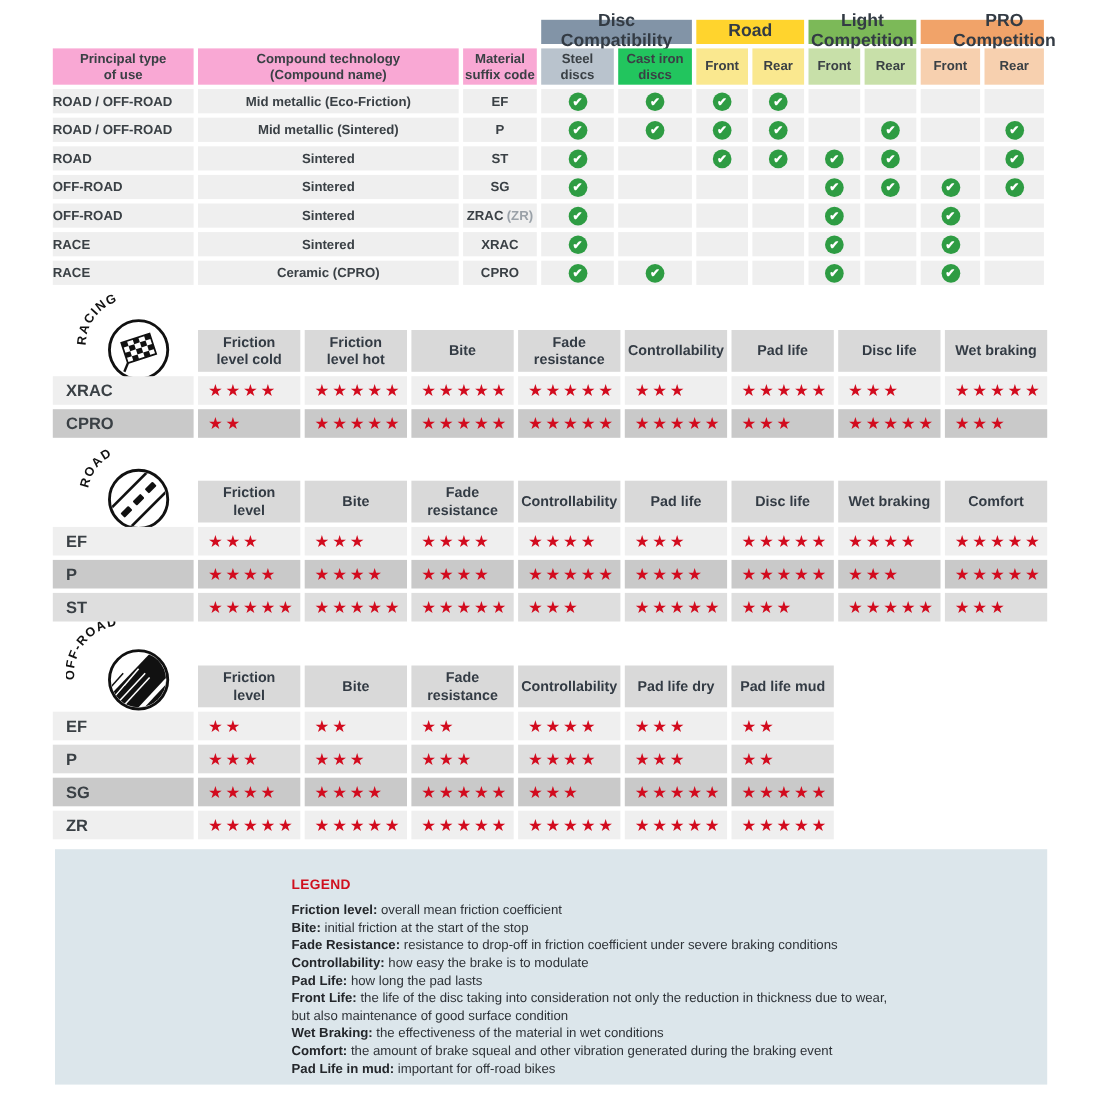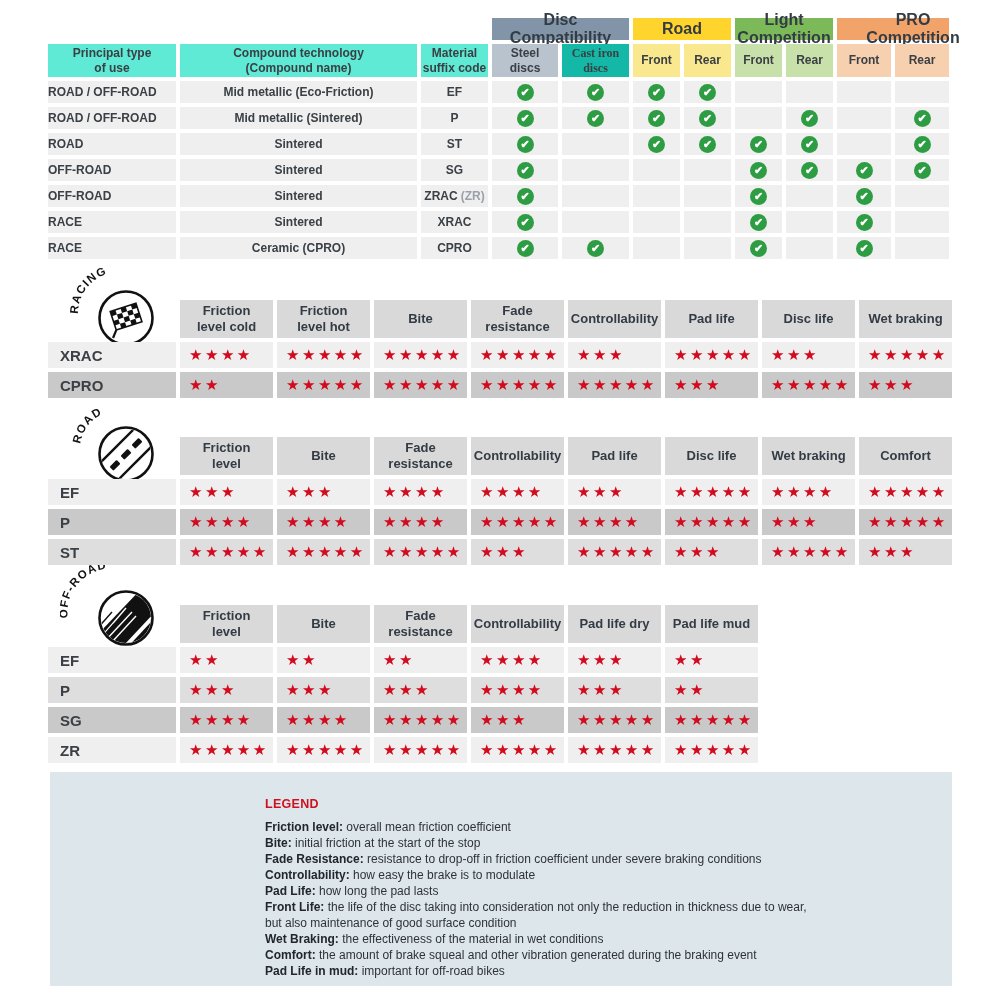--- a/index.html
+++ b/index.html
@@ -6,21 +6,21 @@
   .canvas{position:relative;width:1000px;height:1000px;background:#ffffff;
           font-family:"Liberation Sans", sans-serif;overflow:hidden;}
 
   
   .compat{position:absolute;left:48px;top:18px;display:grid;
           grid-template-columns:128px 237px 67px 66px 67px 47px 47px 47px 47px 54px 54px;
           grid-template-rows:22px 33px repeat(7,22px);gap:4px;}
   .cell{display:flex;align-items:center;justify-content:center;text-align:center;}
   .spacer{grid-column:span 3;}
   .band{grid-column:span 2;font-weight:bold;font-size:16px;color:#333b44;}
-  .hdr{background:#5eead4;font-weight:bold;font-size:12px;color:#3a4045;
+  .hdr{background:#f9a8d4;font-weight:bold;font-size:12px;color:#3a4045;
        white-space:pre-line;line-height:1.25;}
   .hdr-sub{font-weight:bold;font-size:12px;color:#3a4045;white-space:pre-line;line-height:1.2;}
   .rcell{background:#efefef;font-weight:bold;font-size:12px;color:#3a4045;}
   .use{justify-content:flex-start;text-align:left;}
   .suffix{color:#9aa1a8;margin-left:3px;font-weight:bold;}
   .check{width:17px;height:17px;border-radius:50%;background:#2e9c43;color:#fff;
          font-size:11px;font-weight:bold;display:flex;align-items:center;justify-content:center;}
 
   
   .stars{position:absolute;display:grid;gap:4px;}
@@ -64,21 +64,21 @@
       <div class="cell band" style="background: rgb(124, 185, 88);">Light Competition</div>
       <div class="cell band" style="background: rgb(241, 163, 105); padding-left: 40px;">PRO Competition</div>
       <div class="cell hdr">Principal type
 of use</div>
       <div class="cell hdr">Compound technology
 (Compound name)</div>
       <div class="cell hdr">Material
 suffix code</div>
       <div class="cell hdr-sub" style="background: rgb(185, 195, 205);">Steel
 discs</div>
-      <div class="cell hdr-sub" style="background: #14b8a6; font-family: Liberation Serif, serif;">Cast iron
+      <div class="cell hdr-sub" style="background: #22c55e;">Cast iron
 discs</div>
       <div class="cell hdr-sub" style="background: rgb(250, 232, 143);">Front</div>
       <div class="cell hdr-sub" style="background: rgb(250, 232, 143);">Rear</div>
       <div class="cell hdr-sub" style="background: rgb(200, 224, 169);">Front</div>
       <div class="cell hdr-sub" style="background: rgb(200, 224, 169);">Rear</div>
       <div class="cell hdr-sub" style="background: rgb(247, 208, 175);">Front</div>
       <div class="cell hdr-sub" style="background: rgb(247, 208, 175);">Rear</div>
       <div class="cell rcell use">ROAD / OFF-ROAD</div>
       <div class="cell rcell">Mid metallic (Eco-Friction)</div>
       <div class="cell rcell">

